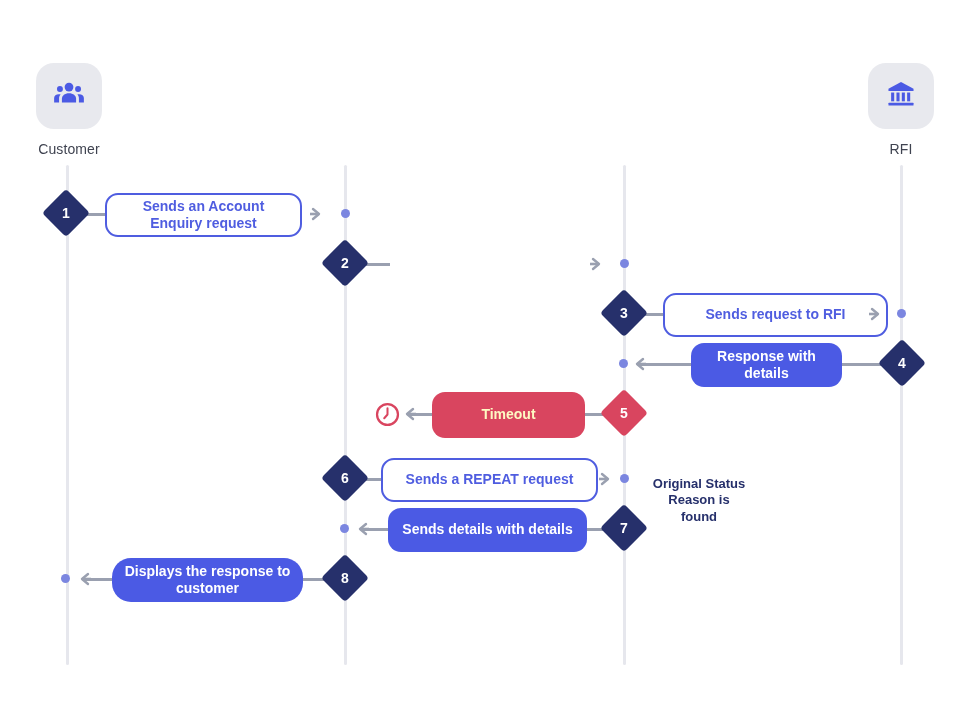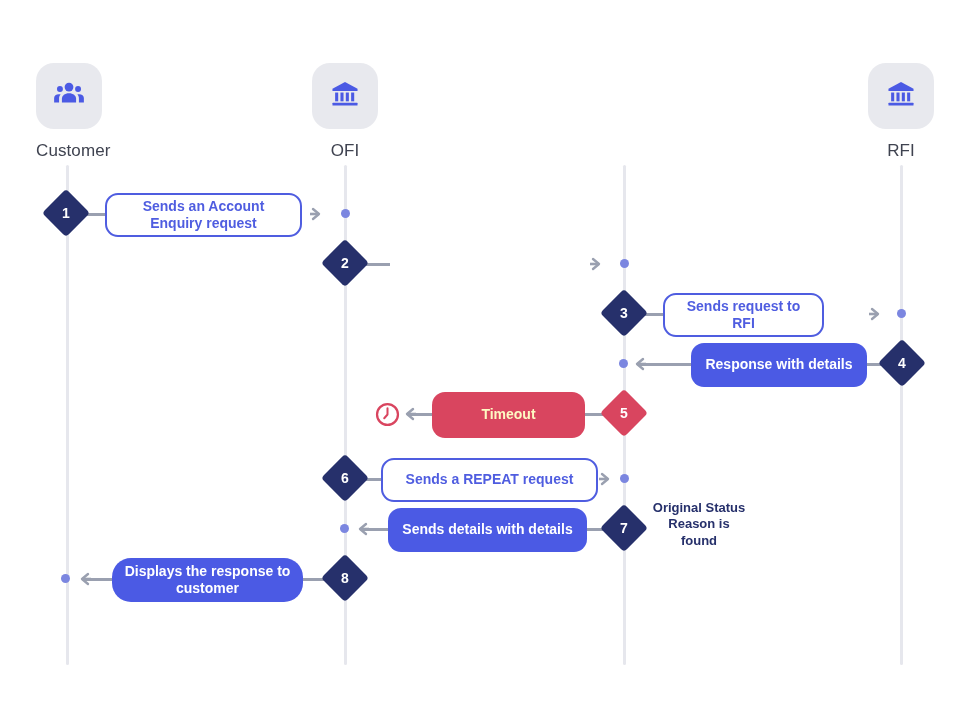--- a/index.html
+++ b/index.html
@@ -27,21 +27,21 @@
   .actor { position: absolute; text-align: center; }
   .actor-box {
     width: 66px; height: 66px;
     border-radius: 18px;
     background: #e8e9ee;
     display: flex; align-items: center; justify-content: center;
     margin: 0 auto;
   }
   .actor-label {
     margin-top: 12px;
-    font-size: 17px;
+    font-size: 14px;
     color: #3f4350;
     letter-spacing: .1px;
     white-space: nowrap;
   }
 
   
   .step { position: absolute; height: 44px; }
 
   .conn {
     position: absolute;
@@ -142,35 +142,20 @@
           <circle cx="18.4" cy="8.4" r="2.1"></circle>
           <path d="M12 11.4c-3 0-5 1.7-5 3.9V18h10v-2.7c0-2.2-2-3.9-5-3.9z"></path>
           <path d="M4.8 12.2c-1.9 0-3.3 1.1-3.3 2.6V18H5v-2.8c0-1.1.4-2.1 1.1-2.8-.4-.1-.8-.2-1.3-.2z"></path>
           <path d="M19.2 12.2c-.5 0-.9.1-1.3.2.7.7 1.1 1.7 1.1 2.8V18h3.5v-3.2c0-1.5-1.4-2.6-3.3-2.6z"></path>
         </svg>
       </span>
     </div>
     <div class="actor-label">Customer</div>
   </div>
 
-  <div class="actor" style="left:312px;top:63px;width:66px;">
-    <div class="actor-box">
-      <span>
-        <svg width="32" height="32" viewBox="0 0 24 24" fill="#4b5ae4">
-          <path d="M12 3L2.6 8.1v1.6h18.8V8.1L12 3z"></path>
-          <rect x="4.6" y="10.9" width="2.3" height="6.6"></rect>
-          <rect x="8.6" y="10.9" width="2.3" height="6.6"></rect>
-          <rect x="12.6" y="10.9" width="2.3" height="6.6"></rect>
-          <rect x="16.6" y="10.9" width="2.3" height="6.6"></rect>
-          <rect x="2.6" y="18.6" width="18.8" height="2.1" rx="0.4"></rect>
-        </svg>
-      </span>
-    </div>
-    <div class="actor-label">OFI</div>
-  </div>
 
 
   <div class="actor" style="left:868px;top:63px;width:66px;">
     <div class="actor-box">
       <span>
         <svg width="32" height="32" viewBox="0 0 24 24" fill="#4b5ae4">
           <path d="M12 3L2.6 8.1v1.6h18.8V8.1L12 3z"></path>
           <rect x="4.6" y="10.9" width="2.3" height="6.6"></rect>
           <rect x="8.6" y="10.9" width="2.3" height="6.6"></rect>
           <rect x="12.6" y="10.9" width="2.3" height="6.6"></rect>
@@ -211,39 +196,39 @@
         </svg>
     </div>
     <div class="lane-dot" style="left:620px;"></div>
   </div>
 
   <div class="step" style="left:0;top:293px;width:970px;">
     <div class="conn" style="left:624px;width:45px;"></div>
     <div class="diamond" style="left:607px;">
       <div class="num">3</div>
     </div>
-    <div class="pill outline" style="left:663px;width:161px;">
+    <div class="pill outline" style="left:663px;width:225px;">
       <span>Sends request to RFI</span>
     </div>
     <div class="arrowhead" style="left:869px;">
       <svg width="16" height="16" viewBox="0 0 16 16">
           <path d="M3 3l6 5-6 5" fill="none" stroke="#9aa0b0" stroke-width="2.4" stroke-linecap="round" stroke-linejoin="round"></path>
           <path d="M0 8h9" stroke="#9aa0b0" stroke-width="2.6"></path>
         </svg>
     </div>
     <div class="lane-dot" style="left:897px;"></div>
   </div>
 
   <div class="step" style="left:0;top:343px;width:970px;">
     <div class="conn" style="left:836px;width:52px;"></div>
     <div class="conn" style="left:640px;width:54px;"></div>
     <div class="diamond" style="left:885px;">
       <div class="num">4</div>
     </div>
-    <div class="pill solid" style="left:691px;width:176px;">
+    <div class="pill solid" style="left:691px;width:151px;">
       <span>Response with details</span>
     </div>
     <div class="arrowhead" style="left:630px;">
       <svg width="16" height="16" viewBox="0 0 16 16">
           <path d="M13 3L7 8l6 5" fill="none" stroke="#9aa0b0" stroke-width="2.4" stroke-linecap="round" stroke-linejoin="round"></path>
           <path d="M7 8h9" stroke="#9aa0b0" stroke-width="2.6"></path>
         </svg>
     </div>
     <div class="lane-dot" style="left:619px;"></div>
   </div>
@@ -317,16 +302,16 @@
     </div>
     <div class="arrowhead" style="left:75px;">
       <svg width="16" height="16" viewBox="0 0 16 16">
           <path d="M13 3L7 8l6 5" fill="none" stroke="#9aa0b0" stroke-width="2.4" stroke-linecap="round" stroke-linejoin="round"></path>
           <path d="M7 8h9" stroke="#9aa0b0" stroke-width="2.6"></path>
         </svg>
     </div>
     <div class="lane-dot" style="left:61px;"></div>
   </div>
 
-  <div class="note" style="left:651px;top:500px;width:96px;">Original Status
+  <div class="note" style="left:651px;top:476px;width:96px;">Original Status
 Reason is found</div>
 
 </div>
 
 </body></html>

